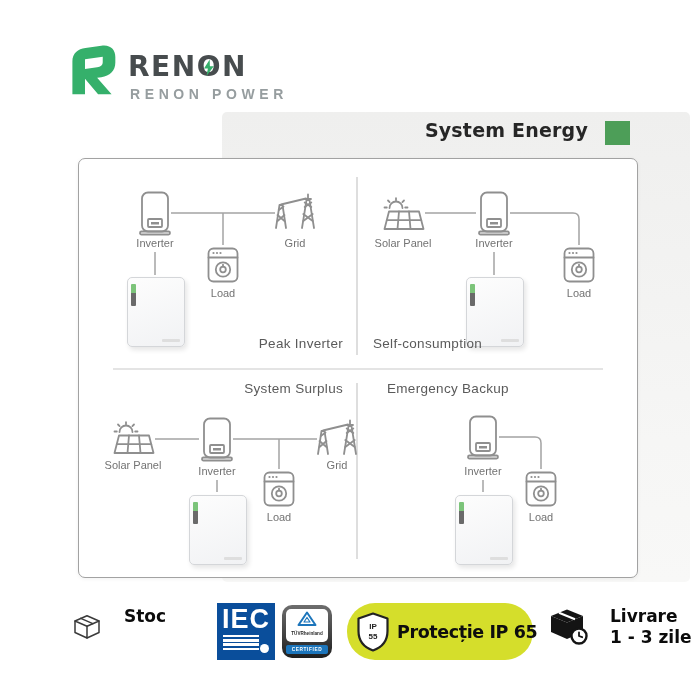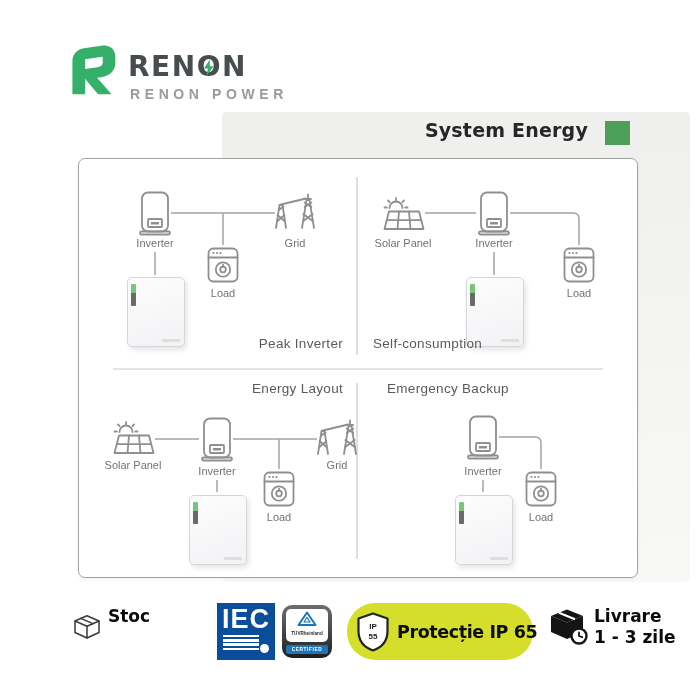--- a/index.html
+++ b/index.html
@@ -45,21 +45,21 @@
   
   .battery{position:absolute;width:56px;height:68px;border:1px solid #d4d6d9;border-radius:5px;
            background:linear-gradient(160deg,#fdfdfd,#f1f2f4);box-shadow:2px 3px 5px rgba(0,0,0,.10);}
   .bat-strip{position:absolute;left:3px;top:6px;width:5px;border-radius:1px;overflow:hidden;}
   .bat-strip .g{width:5px;height:9px;background:#7cc47a;}
   .bat-strip .d{width:5px;height:13px;background:#6a6a6a;}
   .bat-chip{position:absolute;right:4px;bottom:4px;width:18px;height:3.5px;background:#dedede;border-radius:1px;}
 
   
   .badge-text{position:absolute;font-family:"DejaVu Sans","Liberation Sans",sans-serif;
-              font-weight:bold;font-size:17px;line-height:21px;color:#0b0b0b;white-space:nowrap;}
+              font-weight:bold;font-size:17px;line-height:21px;color:#0b0b0b;white-space:nowrap;margin-left:16px;}
   #iec{position:absolute;left:217px;top:603px;width:58px;height:57px;background:#0a4e9b;}
   #iec-text{color:#fff;font-weight:bold;font-size:27px;letter-spacing:1px;margin:0 0 0 5px;line-height:32px;}
   #iec-lines{position:absolute;left:6px;bottom:8px;width:36px;}
   #iec-lines i{display:block;height:2.4px;background:#fff;margin:1.9px 0;}
   #iec-dot{position:absolute;right:6px;bottom:7px;width:9px;height:9px;border-radius:50%;background:#fff;}
 
   #tuv{position:absolute;left:282px;top:605px;width:50px;height:53px;border-radius:10px;
        background:linear-gradient(#6e6e6e,#1e1e1e);}
   #tuv-inner{position:absolute;left:4px;top:4px;right:4px;height:33px;background:#fff;border-radius:5px;text-align:center;}
   #tuv-inner svg{margin-top:2px;}
@@ -192,21 +192,21 @@
     <div class="nlabel" style="left:500px;top:128px">Load</div>
     <div class="battery" style="left:387px;top:118px">
       <div class="bat-strip">
           <div class="g"></div>
           <div class="d"></div>
         </div>
         <div class="bat-chip"></div>
     </div>
     <div class="qtitle" style="left:294px;top:177px">Self-consumption</div>
 
-    <div class="qtitle" style="right:294px;top:222px">Energy Layout</div>
+    <div class="qtitle" style="right:294px;top:222px">System Surplus</div>
     <div class="dicon" style="left:32px;top:262px"><svg width="44" height="34">
           <use href="#sym-solar"></use>
         </svg></div>
     <div class="nlabel" style="left:54px;top:300px">Solar Panel</div>
     <div class="dicon" style="left:122px;top:258px"><svg width="32" height="46">
           <use href="#sym-inverter"></use>
         </svg></div>
     <div class="nlabel" style="left:138px;top:306px">Inverter</div>
     <div class="dicon" style="left:238px;top:260px"><svg width="40" height="36">
           <use href="#sym-grid"></use>

